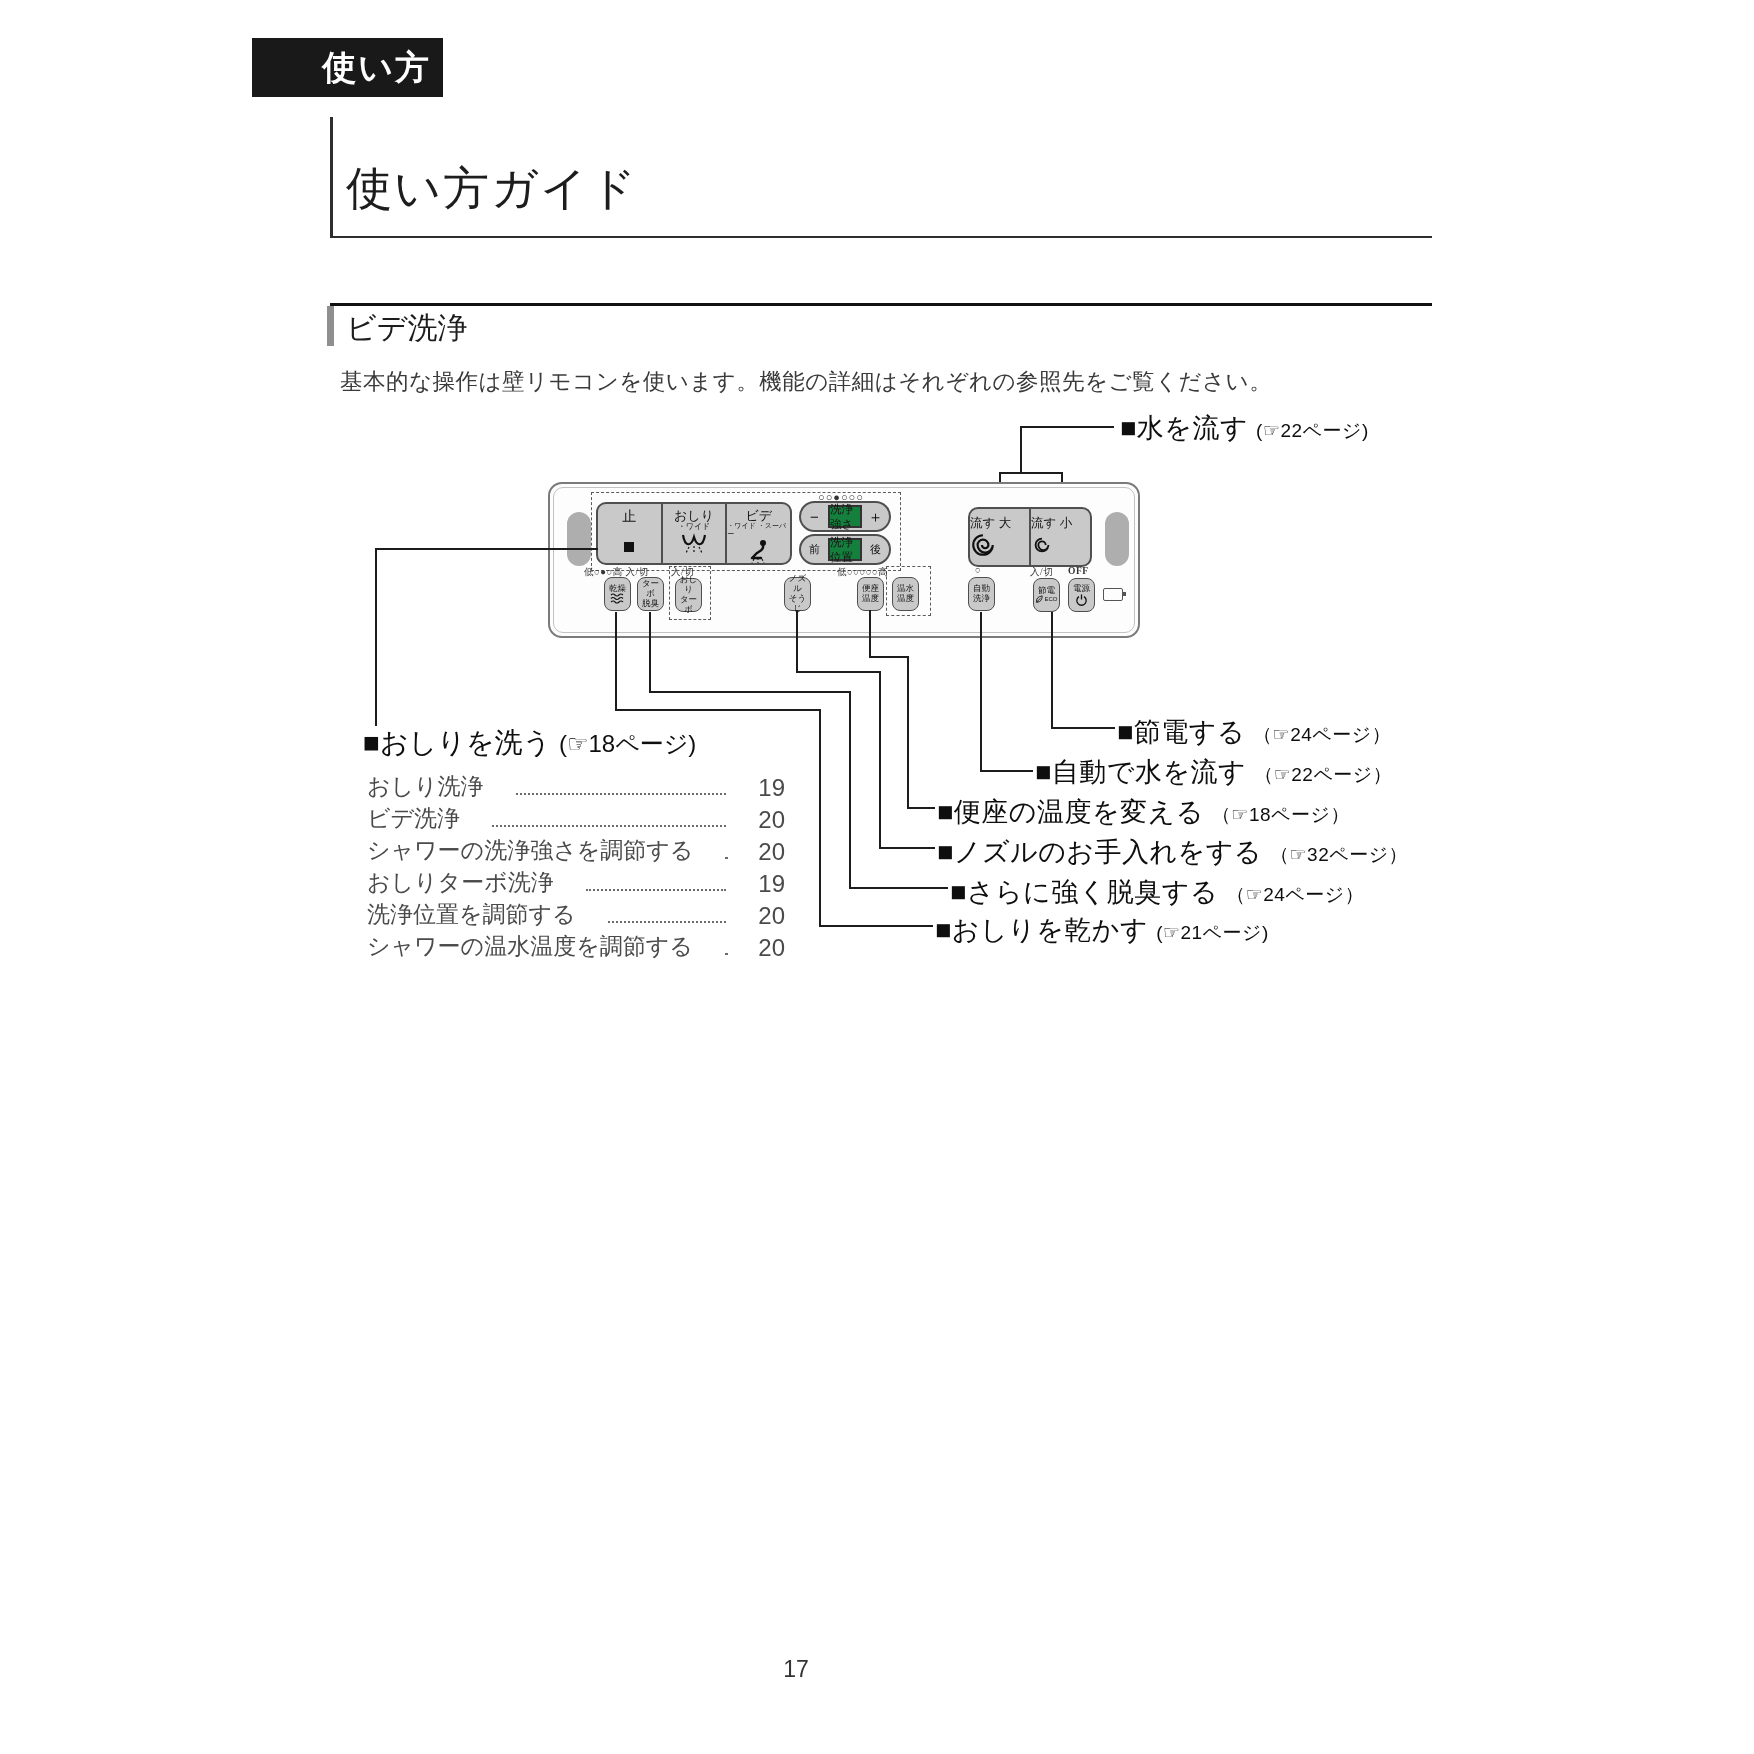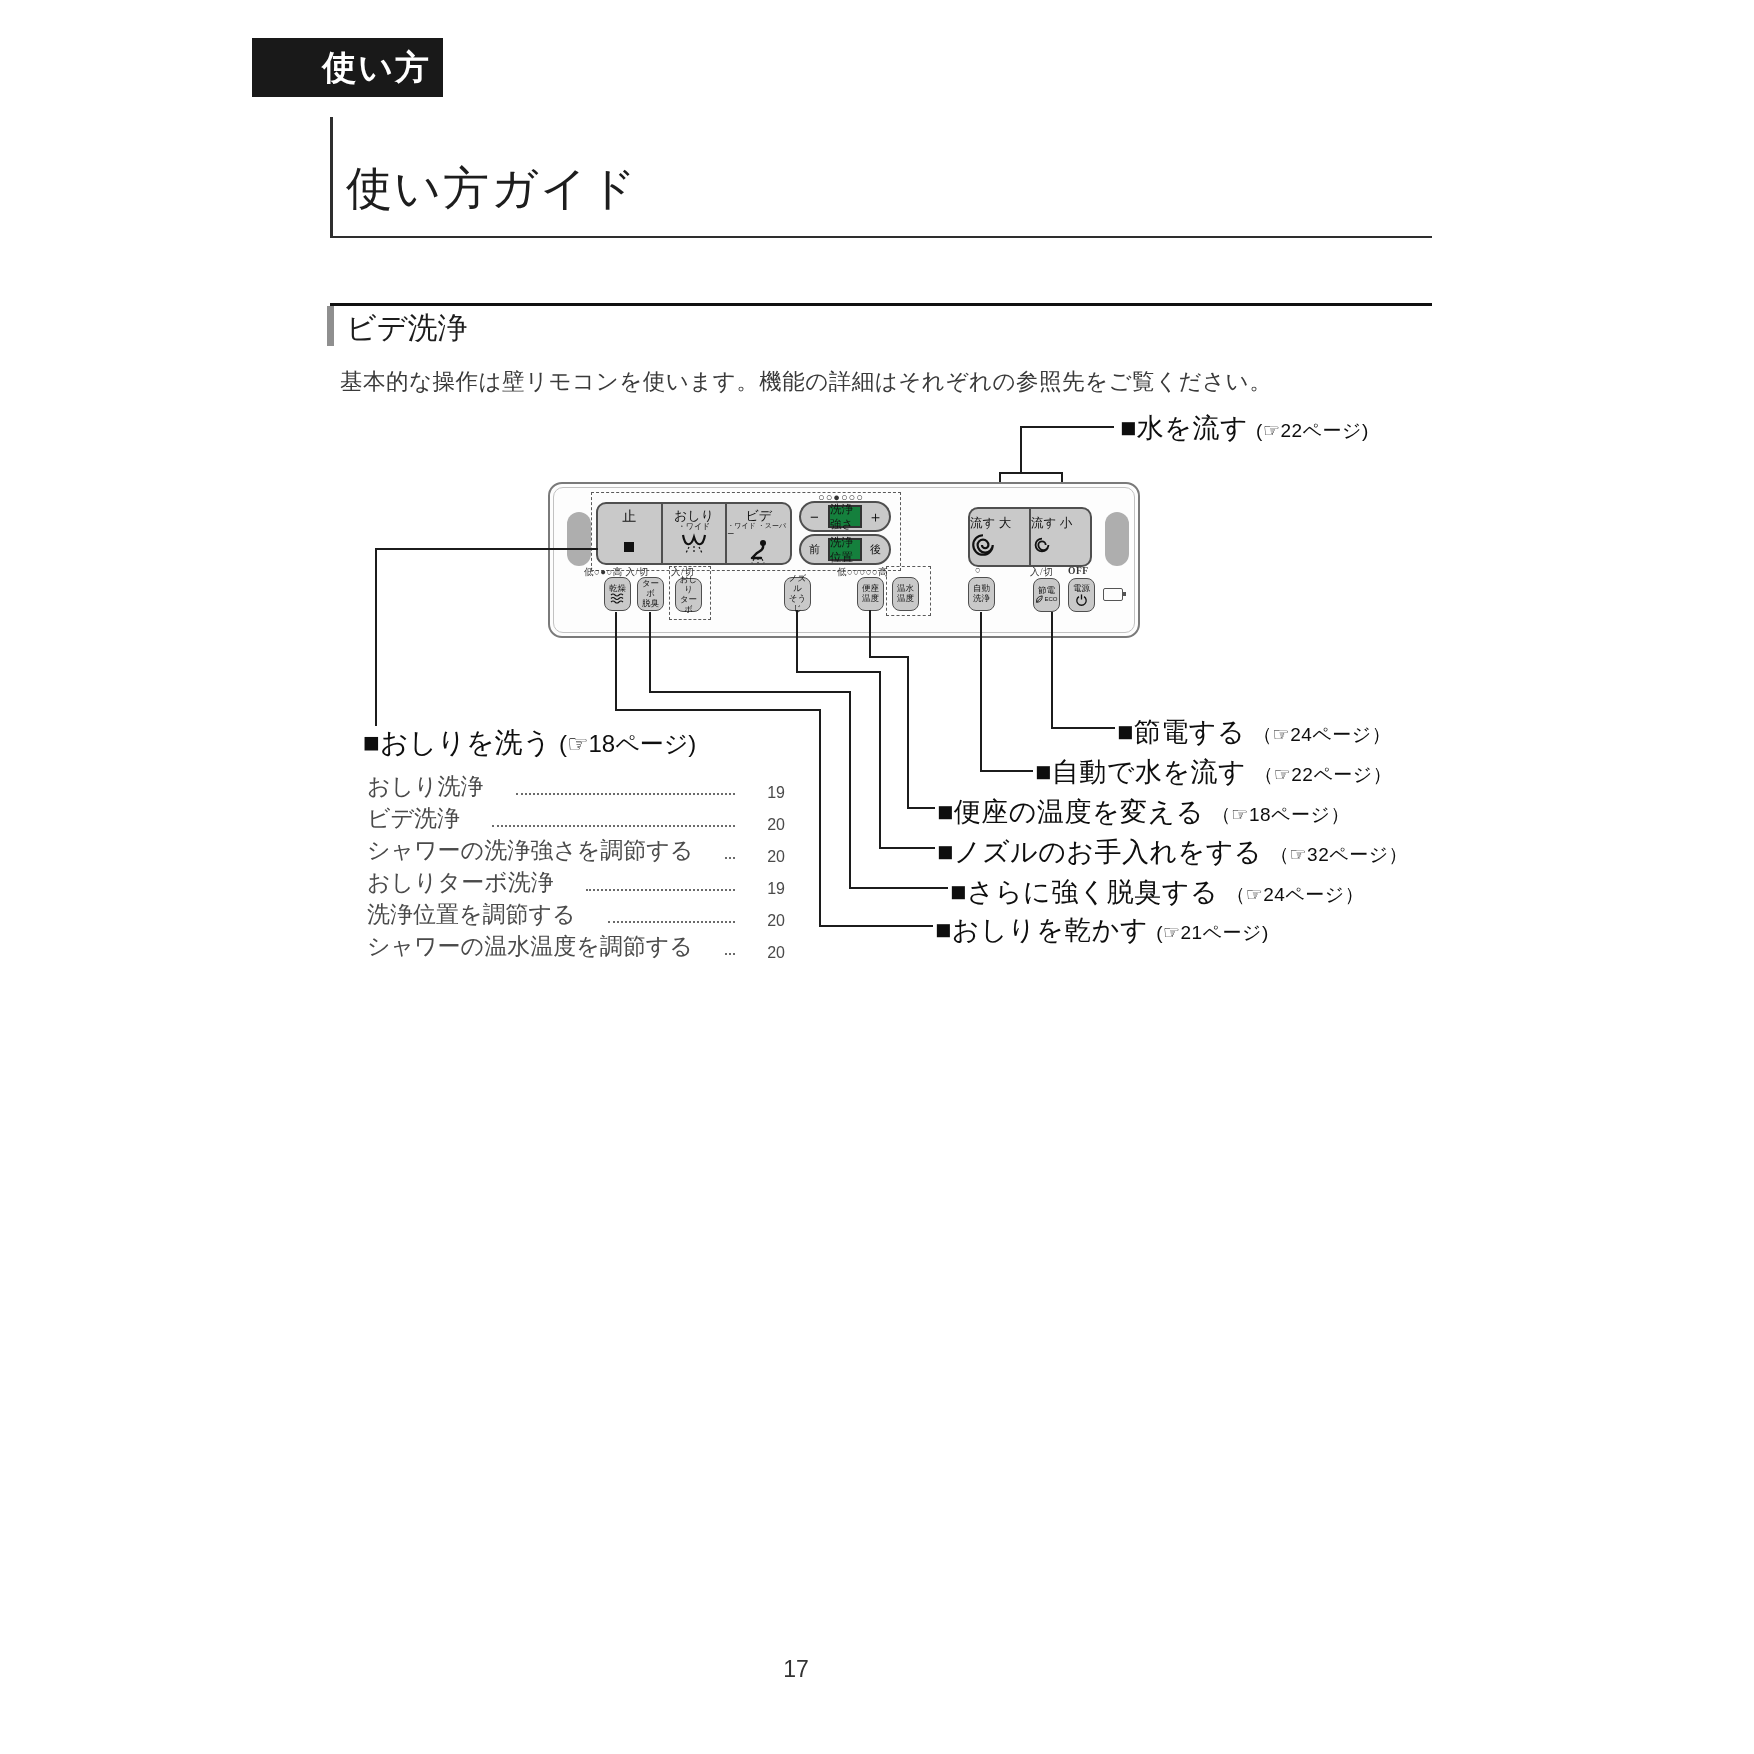--- a/index.html
+++ b/index.html
@@ -51,21 +51,21 @@
     display:flex;flex-direction:column;align-items:center;justify-content:center;box-sizing:border-box;
     font-size:8.5px;line-height:1.15;color:#111;text-align:center;}
   .battery{position:absolute;left:1103px;top:588px;width:18px;height:11px;border:1.5px solid #555;border-radius:2px;}
   .battery:after{content:"";position:absolute;right:-4px;top:2.5px;width:3px;height:4px;background:#555;}
   
   .toc-head{position:absolute;left:363px;top:724px;font-size:28px;color:#0e0e0e;white-space:nowrap;}
   .toc-head .ref{font-size:24px;}
   .toc-row{position:absolute;left:367px;width:418px;height:30px;display:flex;align-items:flex-end;
     font-size:23px;color:#4a4a4a;gap:24px;}
   .toc-dots{flex:1;border-bottom:2.5px dotted #6a6a6a;margin:0 8px 7px 8px;}
-  .toc-page{font-size:16px;color:#4a4a4a;}
+  .toc-page{font-size:24px;color:#4a4a4a;}
   .page-num{position:absolute;left:0;right:0;top:1656px;text-align:center;font-size:23px;color:#333;}
   svg{display:block;}
 </style>
 </head>
 <body>
 
 <div id="page">
 
   <div class="abs tag-box">
     <span>使い方</span>

